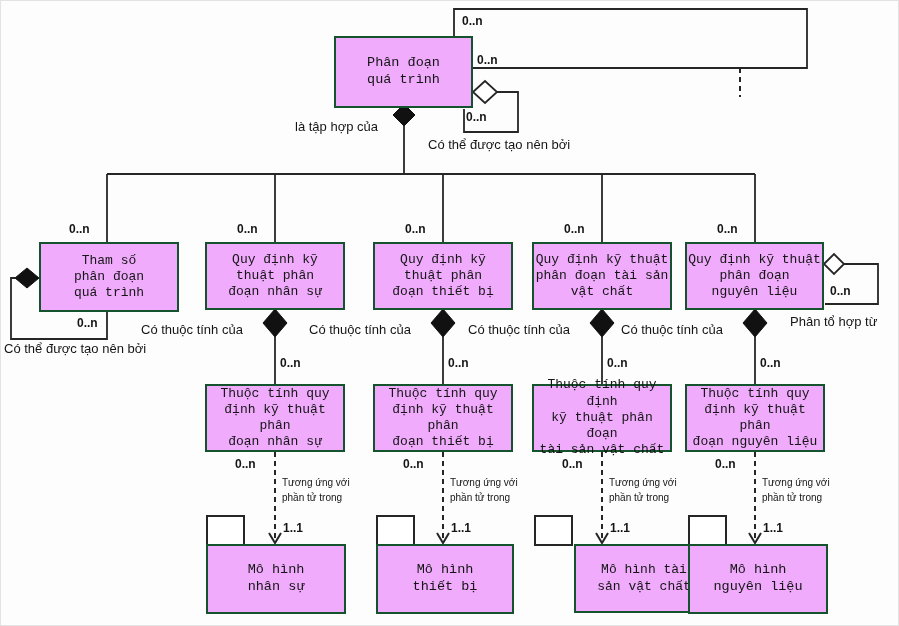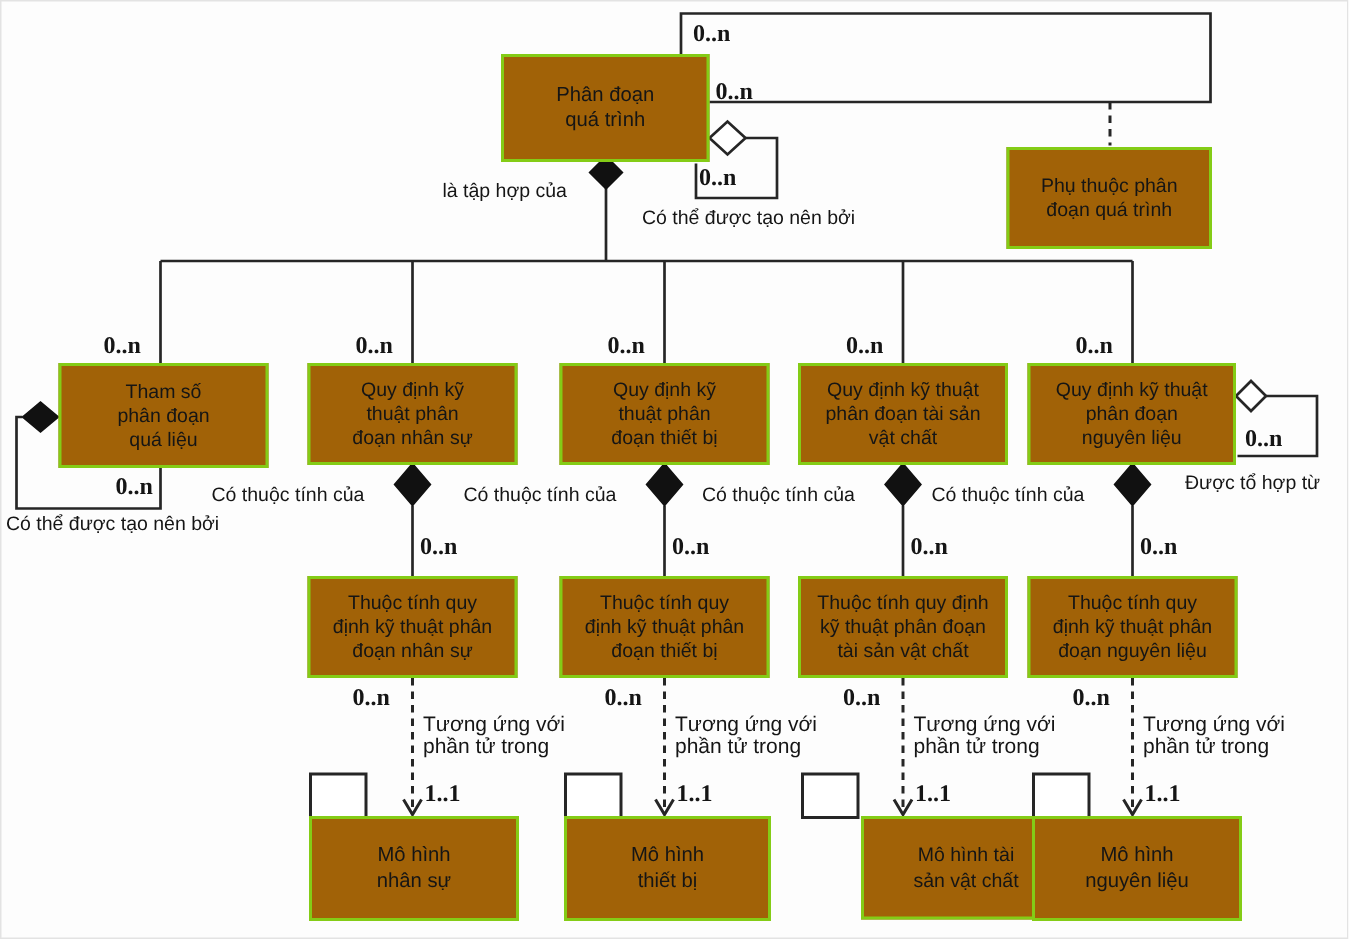--- a/index.html
+++ b/index.html
@@ -5,32 +5,33 @@
   html,body{margin:0;padding:0;background:#fff;}
   #stage{
     position:relative;width:899px;height:626px;
     background:#fdfdfd;overflow:hidden;
     font-family:"Liberation Sans",sans-serif;color:#151515;
     border:1px solid #e3e3e3;box-sizing:border-box;
   }
   svg.wires{position:absolute;left:0;top:0;}
   .box{
     position:absolute;box-sizing:border-box;
-    border:2px solid #84cc16;background:#a16207;
+    border:2px solid #14532d;background:#f0abfc;
     display:flex;align-items:center;justify-content:center;
     text-align:center;font-size:13px;line-height:1.25;
     white-space:pre-line;
+    font-family:Liberation Mono, monospace;
   }
   .tab{
     position:absolute;box-sizing:border-box;
     border:2px solid #262626;background:#fff;
   }
   .lbl{position:absolute;font-size:13px;white-space:nowrap;line-height:1.15;}
-  .lbl2{position:absolute;font-size:14px;white-space:pre-line;line-height:15px;}
-  .mult{position:absolute;font-size:16px;font-weight:bold;white-space:nowrap;font-family:Liberation Serif, serif;}
+  .lbl2{position:absolute;font-size:10px;white-space:pre-line;line-height:15px;}
+  .mult{position:absolute;font-size:12px;font-weight:bold;white-space:nowrap;}
   .ra{text-align:left;}
 </style>
 </head>
 <body>
 
 <div id="stage">
 
   <svg class="wires" width="899" height="626" viewBox="0 0 899 626">
     <g fill="none" stroke="#262626" stroke-width="1.8">
 
@@ -84,31 +85,29 @@
       <polygon points="754,308 766,322 754,336 742,322"></polygon>
     </g>
   </svg>
 
   <div class="mult" style="left:461px;top:13px;">0..n</div>
   <div class="mult" style="left:476px;top:52px;">0..n</div>
   <div class="mult" style="left:465px;top:109px;">0..n</div>
   <div class="lbl" style="left:427px;top:137px;">Có thể được tạo nên bởi</div>
   <div class="lbl ra" style="left:294px;top:119px;width:100px;">là tập hợp của</div>
   <div class="mult" style="left:829px;top:283px;">0..n</div>
-  <div class="lbl" style="left:789px;top:314px;">Được tổ hợp từ</div>
+  <div class="lbl" style="left:789px;top:314px;">Phân tổ hợp từ</div>
 
   <div class="box" style="left:333px;top:35px;width:139px;height:72px;font-size:13.5px;">Phân đoạn
 quá trình</div>
-  <div class="box" style="left:670px;top:97px;width:137px;height:68px;">Phụ thuộc phân
-đoạn quá trình</div>
 
   <div class="mult ra" style="left:68px;top:221px;width:32px;">0..n</div>
   <div class="box" style="left:38px;top:241px;width:140px;height:70px;">Tham số
 phân đoạn
-quá liệu</div>
+quá trình</div>
   <div class="mult" style="left:76px;top:315px;">0..n</div>
   <div class="lbl" style="left:3px;top:341px;">Có thể được tạo nên bởi</div>
 
   <div class="mult ra" style="left:236px;top:221px;width:32px;">0..n</div>
   <div class="box" style="left:204px;top:241px;width:140px;height:68px;">Quy định kỹ
 thuật phân
 đoạn nhân sự</div>
   <div class="lbl ra" style="left:140px;top:322px;width:120px;">Có thuộc tính của</div>
   <div class="mult" style="left:279px;top:355px;">0..n</div>
   <div class="box" style="left:204px;top:383px;width:140px;height:68px;">Thuộc tính quy

